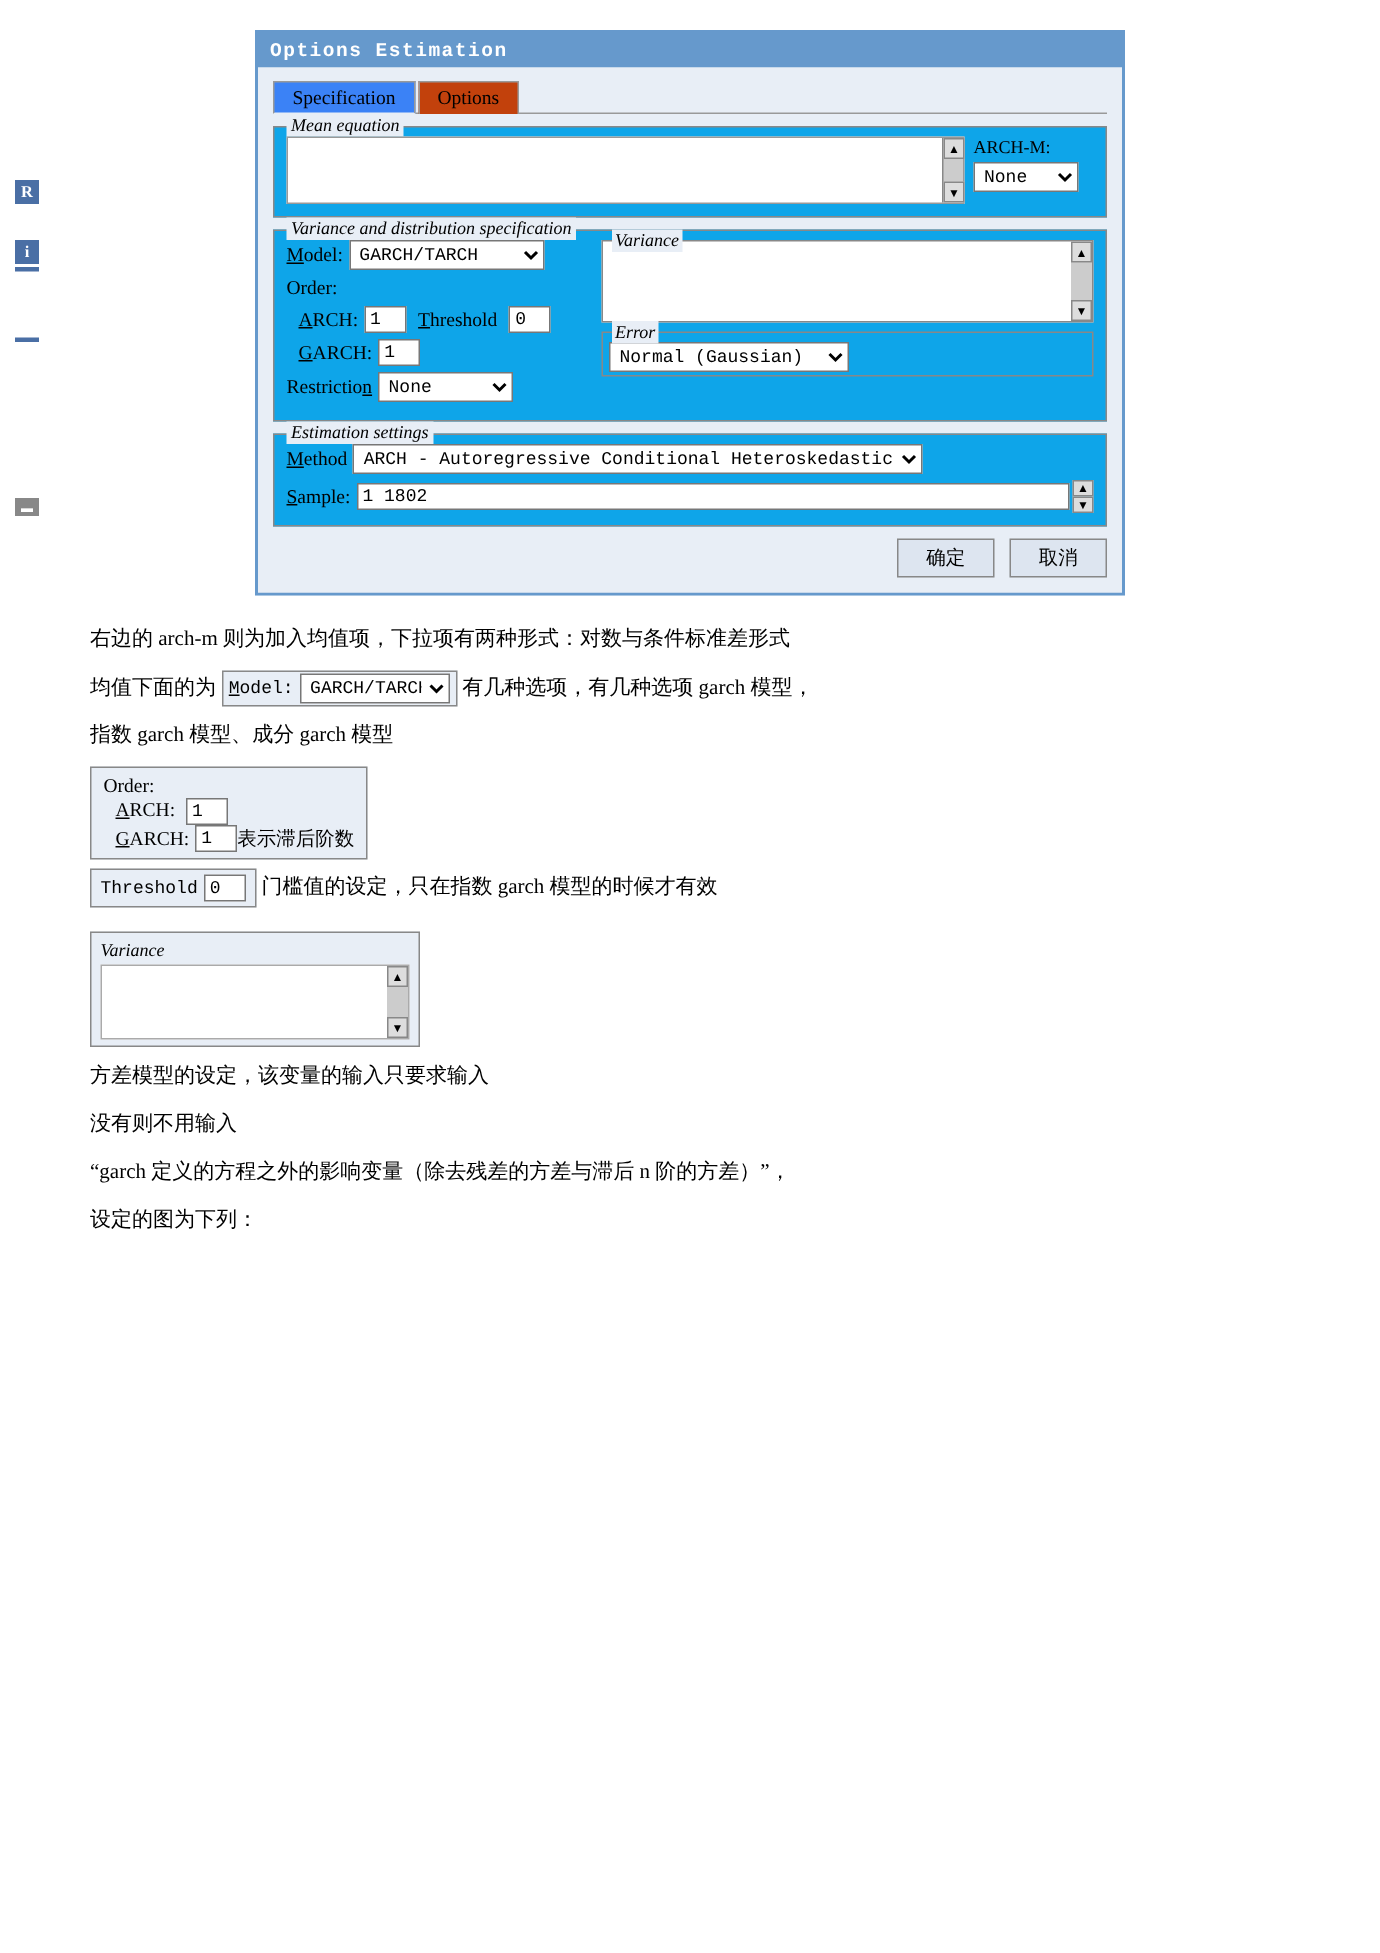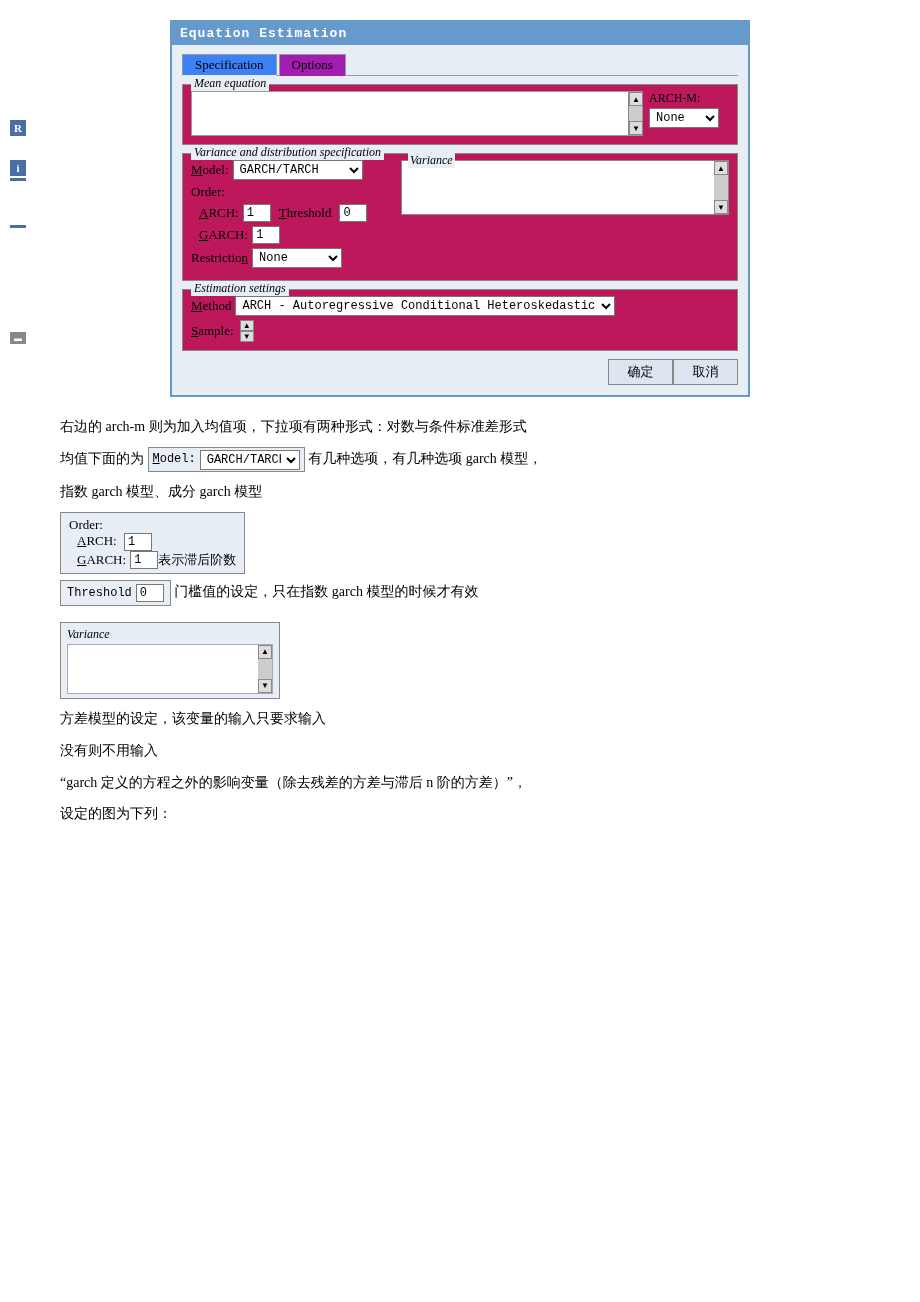--- a/index.html
+++ b/index.html
@@ -41,40 +41,40 @@
     
     .tab-bar {
       display: flex;
       margin-bottom: 8px;
       border-bottom: 1px solid #999;
     }
     .tab {
       border: 1px solid #999;
       border-bottom: none;
       padding: 2px 12px;
-      background: #a21caf;
+      background: #c2410c;
       font-size: 13px;
       cursor: pointer;
       margin-right: 2px;
       position: relative;
       bottom: -1px;
     }
     .tab.active {
       background: #3b82f6;
       border-bottom: 1px solid #e8eef6;
       z-index: 1;
     }
 
     
     .section {
       border: 1px solid #888;
       margin-bottom: 8px;
       padding: 6px 8px 8px 8px;
       position: relative;
-      background: #be185d;
+      background: #0ea5e9;
     }
     .section-title {
       position: absolute;
       top: -9px;
       left: 8px;
       background: #e8eef6;
       padding: 0 3px;
       font-size: 12px;
       font-style: italic;
     }
@@ -191,20 +191,21 @@
       align-items: center;
       justify-content: center;
       font-size: 8px;
       line-height: 1;
     }
 
     
     .dialog-buttons {
       display: flex;
       justify-content: flex-end;
+      gap: 10px;
       margin-top: 8px;
     }
     .dialog-btn {
       min-width: 65px;
       padding: 3px 16px;
       border: 1px solid #888;
       background: #dde5f0;
       font-size: 13px;
       font-family: "SimSun", serif;
       cursor: pointer;
@@ -323,21 +324,21 @@
   <div class="sidebar-line"></div>
   <div style="height:40px;"></div>
   <div class="sidebar-line"></div>
   <div style="height:100px;"></div>
   <div class="sidebar-letter" style="width:16px;height:12px;font-size:8px;background:#888;">▬</div>
 </div>
 
 <div class="dialog-wrapper">
   <div class="dialog">
     <div class="dialog-titlebar">
-      <span>Equation Estimation</span>
+      <span>Options Estimation</span>
     </div>
     <div class="dialog-body">
 
       <div class="tab-bar">
         <div class="tab active">
           <span>Specification</span>
         </div>
         <div class="tab">
           <span>Options</span>
         </div>
@@ -402,34 +403,45 @@
           </div>
 
           <div class="variance-right">
             <div class="variance-box">
               <span class="variance-box-label">Variance</span>
               <div class="vs-scrollbar">
                 <div style="width:14px;height:14px;background:#ddd;border:1px solid #888;display:flex;align-items:center;justify-content:center;font-size:8px;">▲</div>
                 <div style="width:14px;height:14px;background:#ddd;border:1px solid #888;display:flex;align-items:center;justify-content:center;font-size:8px;">▼</div>
               </div>
             </div>
+            <div class="error-box" style="padding:2px 4px;">
+              <span class="error-box-label">Error</span>
+              <div style="display:flex;align-items:center;padding-top:4px;">
+                <select style="width:160px;">
+                  <option>Normal (Gaussian)</option>
+                  <option>Student's t</option>
+                  <option>GED</option>
+                </select>
+              </div>
+            </div>
           </div>
         </div>
       </div>
 
       <div class="section">
         <span class="section-title">Estimation settings</span>
         <div class="form-row">
           <span class="form-label"><u>M</u>ethod</span>
           <select style="width:380px; font-family:'Courier New',monospace; font-size:12px;">
             <option>ARCH  -  Autoregressive Conditional Heteroskedasticity</option>
           </select>
         </div>
         <div class="sample-row">
           <span class="form-label"><u>S</u>ample:</span>
+          <input type="text" class="sample-input" style="width: 340px; font-family: &quot;Courier New&quot;, monospace;" value="1 1802">
           <div class="sample-scrollbar">
             <div class="sample-scroll-btn">▲</div>
             <div class="sample-scroll-btn">▼</div>
           </div>
         </div>
       </div>
 
       <div class="dialog-buttons">
         <button class="dialog-btn">确定</button>
         <button class="dialog-btn">取消</button>

